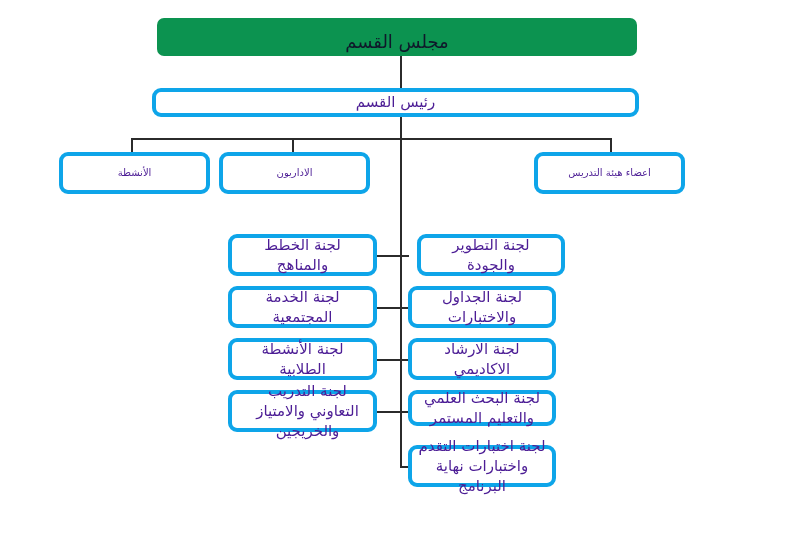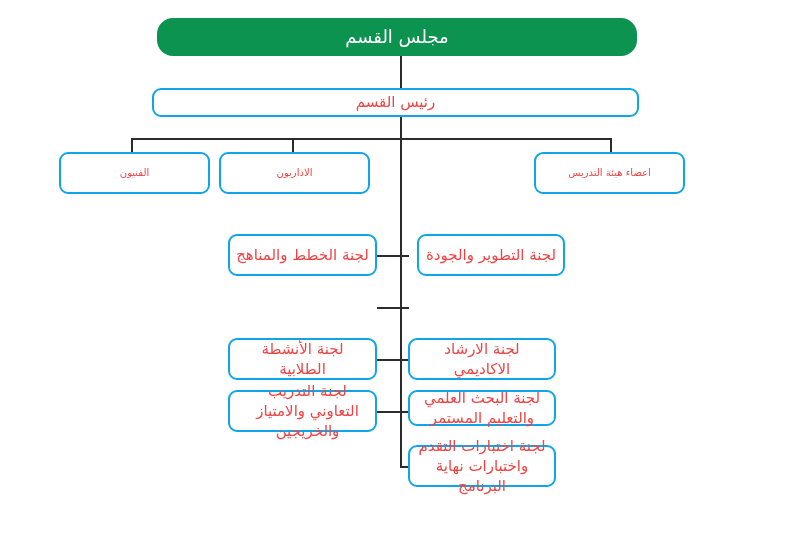--- a/index.html
+++ b/index.html
@@ -20,36 +20,37 @@
   }
 
   
   .node {
     position: absolute;
     box-sizing: border-box;
     display: flex;
     align-items: center;
     justify-content: center;
     text-align: center;
-    border: 2px solid #0ea5e9;
+    border: 4px solid #0ea5e9;
     border-radius: 9px;
     background: #ffffff;
-    color: #ef4444;
+    color: #4c1d95;
     line-height: 1.35;
     padding: 2px 6px;
     z-index: 3;
   }
 
   .node-root {
     border: none;
-    border-radius: 16px;
+    border-radius: 7px;
     background: var(--accent, #0c9350);
-    color: #ffffff;
+    color: #0f172a;
     font-size: 18px;
     z-index: 3;
+    align-items: flex-end;
   }
 
   .node-head {
     font-size: 15px;
   }
 
   .node-unit {
     font-size: 10px;
   }
 
@@ -97,48 +98,54 @@
 
   <div class="node node-root" style="left: 157px; top: 18px; width: 480px; height: 38px; --accent: #0c9350;">
     <span>مجلس القسم</span>
   </div>
 
   <div class="node node-head" style="left:152px; top:88px; width:487px; height:29px;">
     <span>رئيس القسم</span>
   </div>
 
   <div class="node node-unit" style="left:59px; top:152px; width:151px; height:42px;">
-    <span>الفنيون</span>
+    <span>الأنشطة</span>
   </div>
 
   <div class="node node-unit" style="left:219px; top:152px; width:151px; height:42px;">
     <span>الاداريون</span>
   </div>
 
   <div class="node node-unit" style="left:534px; top:152px; width:151px; height:42px;text-align:right;">
     <span>اعضاء هيئة التدريس</span>
   </div>
 
   <div class="node node-committee" style="left:228px; top:234px; width:149px; height:42px;">
     <span>لجنة الخطط والمناهج</span>
   </div>
 
+  <div class="node node-committee" style="left:228px; top:286px; width:149px; height:42px;">
+    <span>لجنة الخدمة المجتمعية</span>
+  </div>
 
   <div class="node node-committee" style="left:228px; top:338px; width:149px; height:42px;">
     <span>لجنة الأنشطة الطلابية</span>
   </div>
 
   <div class="node node-committee" style="left:228px; top:390px; width:149px; height:42px;padding-left:16px;">
     <span>لجنة التدريب التعاوني والامتياز والخريجين</span>
   </div>
 
   <div class="node node-committee" style="left:408px; top:234px; width:148px; height:42px;margin-left:9px;">
     <span>لجنة التطوير والجودة</span>
   </div>
 
+  <div class="node node-committee" style="left:408px; top:286px; width:148px; height:42px;">
+    <span>لجنة الجداول والاختبارات</span>
+  </div>
 
   <div class="node node-committee" style="left:408px; top:338px; width:148px; height:42px;">
     <span>لجنة الارشاد الاكاديمي</span>
   </div>
 
   <div class="node node-committee" style="left:408px; top:390px; width:148px; height:36px;">
     <span>لجنة البحث العلمي والتعليم المستمر</span>
   </div>
 
   <div class="node node-committee" style="left:408px; top:445px; width:148px; height:42px;">

